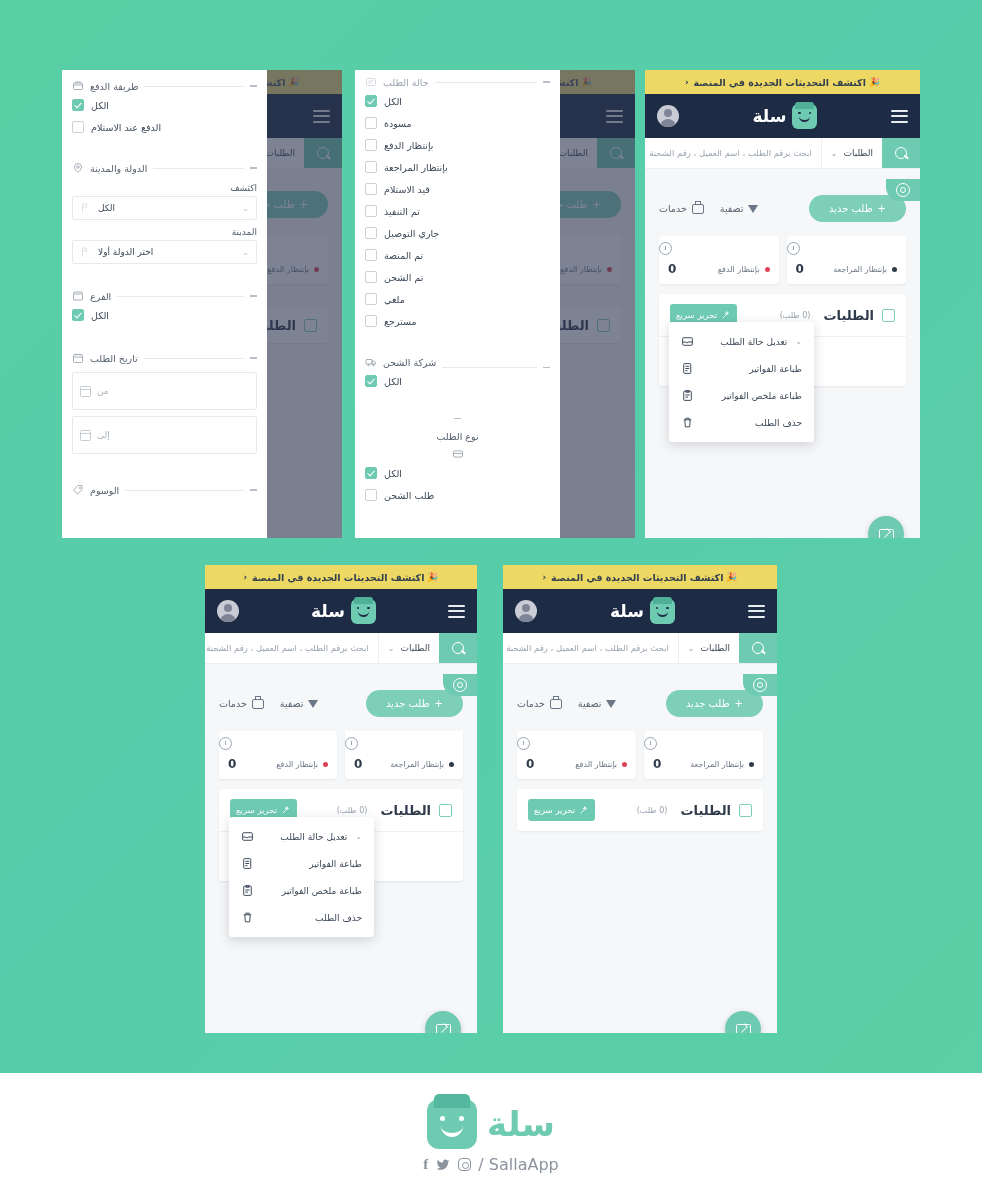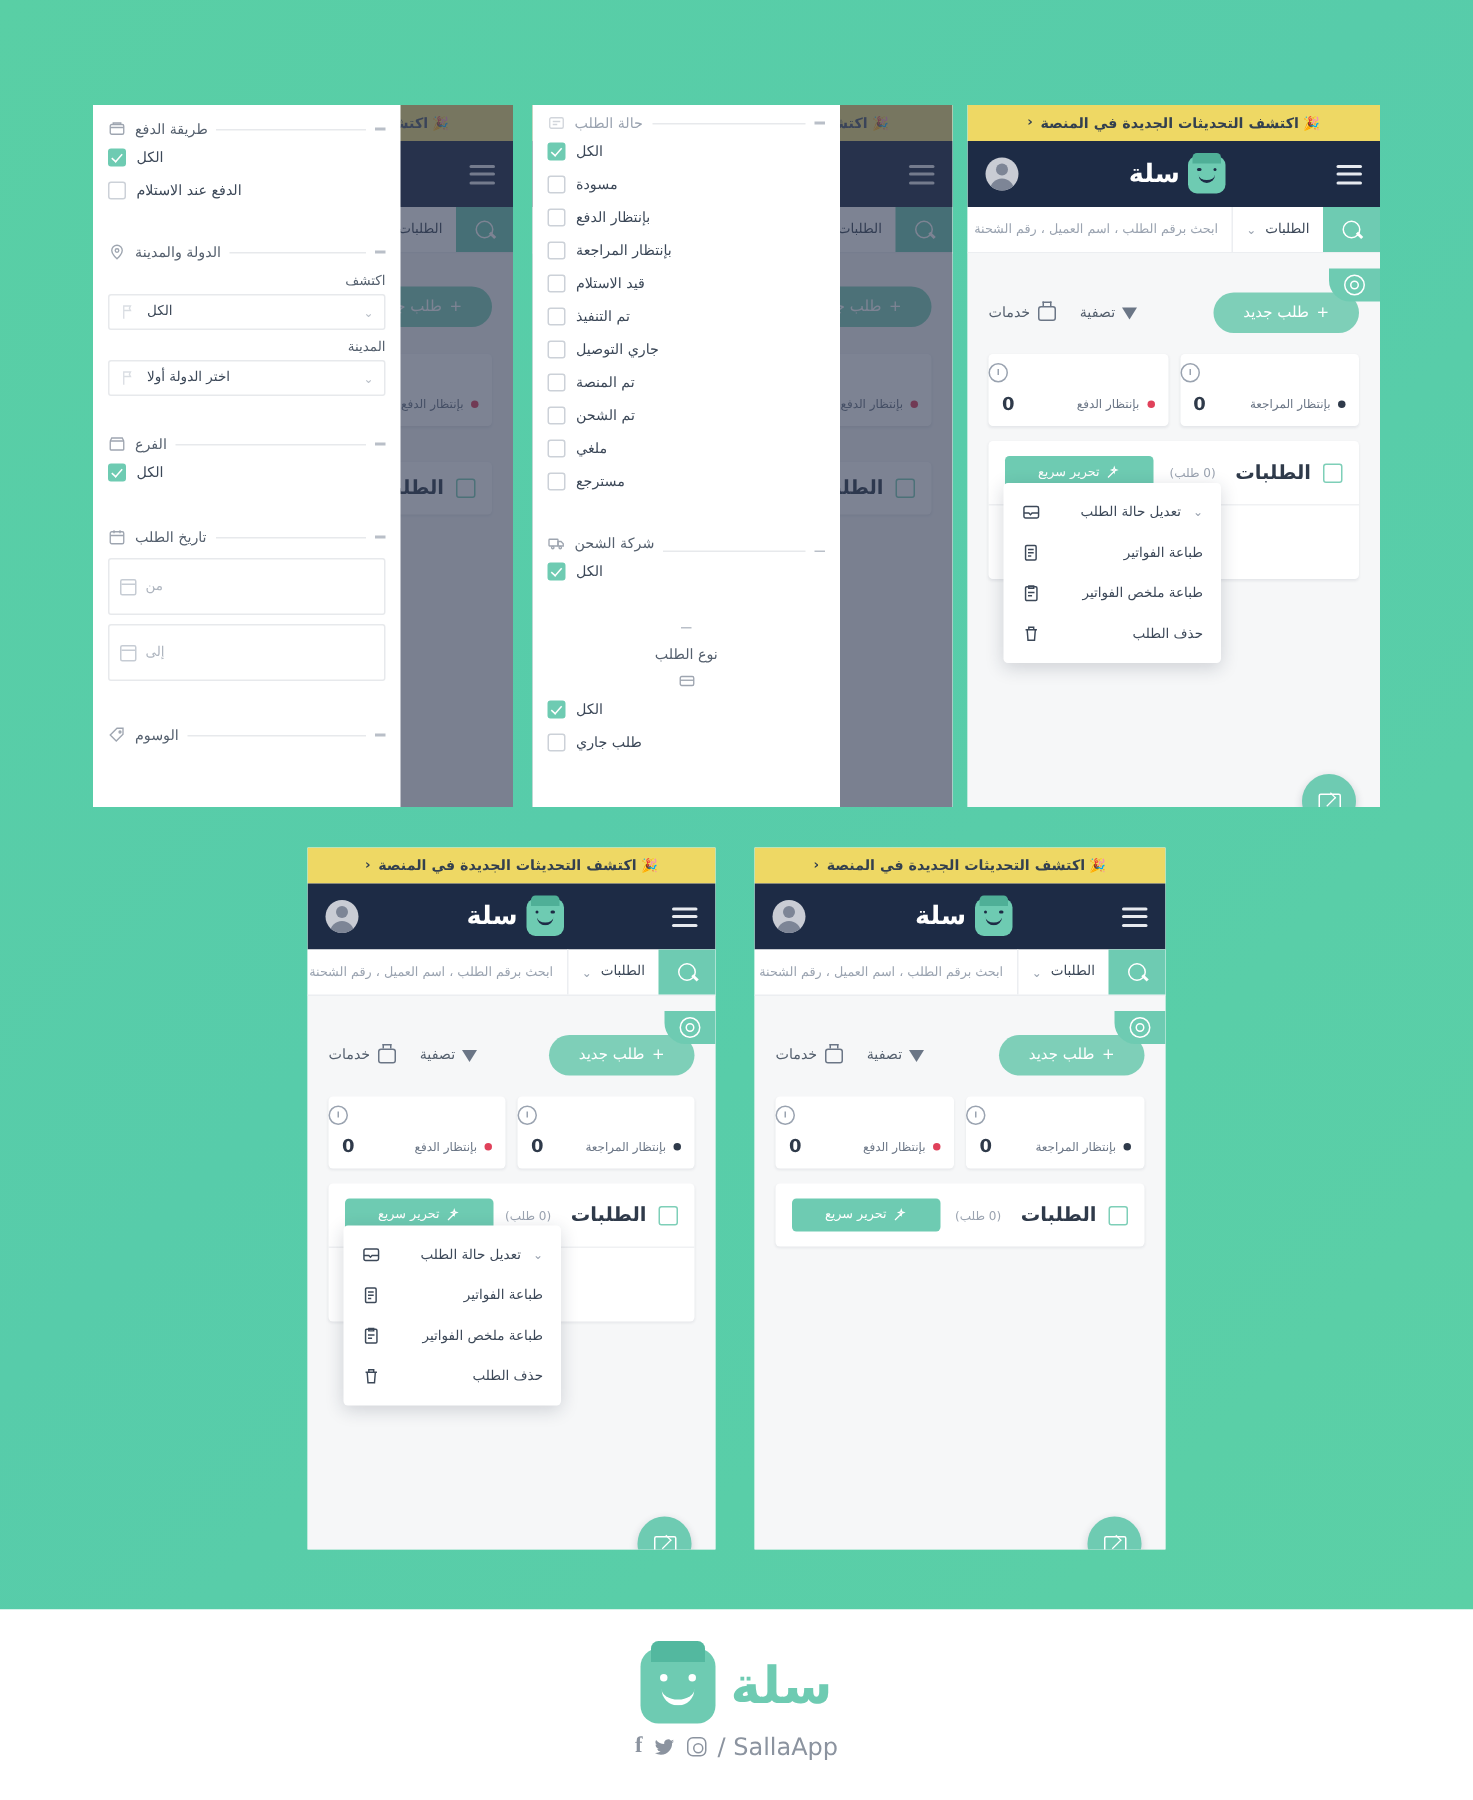--- a/index.html
+++ b/index.html
@@ -94,21 +94,21 @@
     margin:10px 14px 0 14px;background:#fff;border-radius:3px;
     box-shadow:0 1px 2px rgba(30,40,60,.08);overflow:visible;position:relative;
   }
   .oc-head{display:flex;align-items:center;justify-content:space-between;padding:10px 11px;}
   .oc-right{display:flex;align-items:center;gap:8px;}
   .cbox{width:13px;height:13px;border:1.4px solid #7ecfb8;border-radius:2px;box-sizing:border-box;background:#fff;}
   .oc-title{font-size:13px;font-weight:bold;color:#2f3a4a;}
   .oc-count{font-size:8px;color:#9aa3b0;margin-right:5px;}
   .quick{
     background:#6ecbb2;color:#fff;font-size:8.5px;border-radius:3px;
-    padding:6px 22px;display:flex;align-items:center;gap:4px;white-space:nowrap;
+    padding:6px 6px;display:flex;align-items:center;gap:4px;white-space:nowrap;
   }
   .oc-empty{padding:16px 11px 22px 11px;text-align:center;font-size:9.5px;color:#55606e;border-top:1px solid #f0f1f3;}
 
   
   .dropdown{
     position:absolute;background:#fff;border-radius:3px;
     box-shadow:0 3px 12px rgba(30,40,60,.18);padding:6px 0;z-index:9;
   }
   .dd-item{display:flex;align-items:center;justify-content:flex-start;gap:8px;padding:7px 12px;font-size:9px;color:#3c4858;white-space:nowrap;}
   .dd-item .ic{width:13px;height:13px;flex:0 0 13px;display:flex;align-items:center;justify-content:center;}
@@ -481,21 +481,21 @@
         <svg class="sicon" viewBox="0 0 24 24" fill="none" stroke="#6b7686" stroke-width="1.8">
             <rect x="3" y="6" width="18" height="12" rx="2"></rect>
             <path d="M3 11h18"></path>
           </svg>
       </div>
       <div class="opt">
         <span>الكل</span>
         <span class="cb on"></span>
       </div>
       <div class="opt">
-        <span>طلب جاري</span>
+        <span>طلب الشحن</span>
         <span class="cb"></span>
       </div>
     </div>
   </div>
 
   <div class="phone" style="left:645px;top:70px;width:275px;height:468px;display:flex;flex-direction:column;">
     <div class="promo">
       <span class="emoji">🎉</span>
       <span>اكتشف التحديثات الجديدة في المنصة</span>
       <span class="chev">‹</span>

